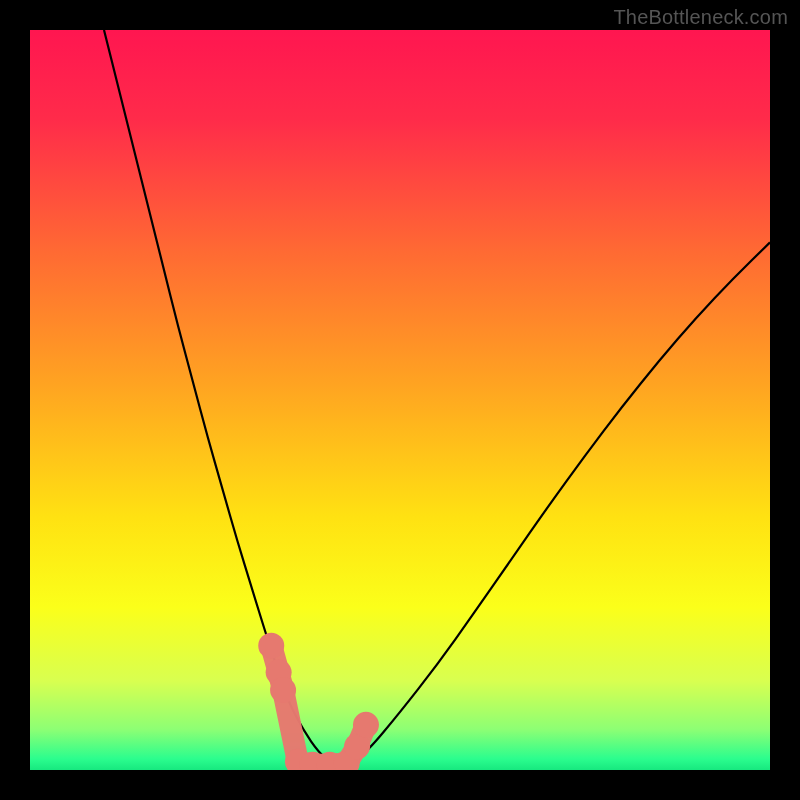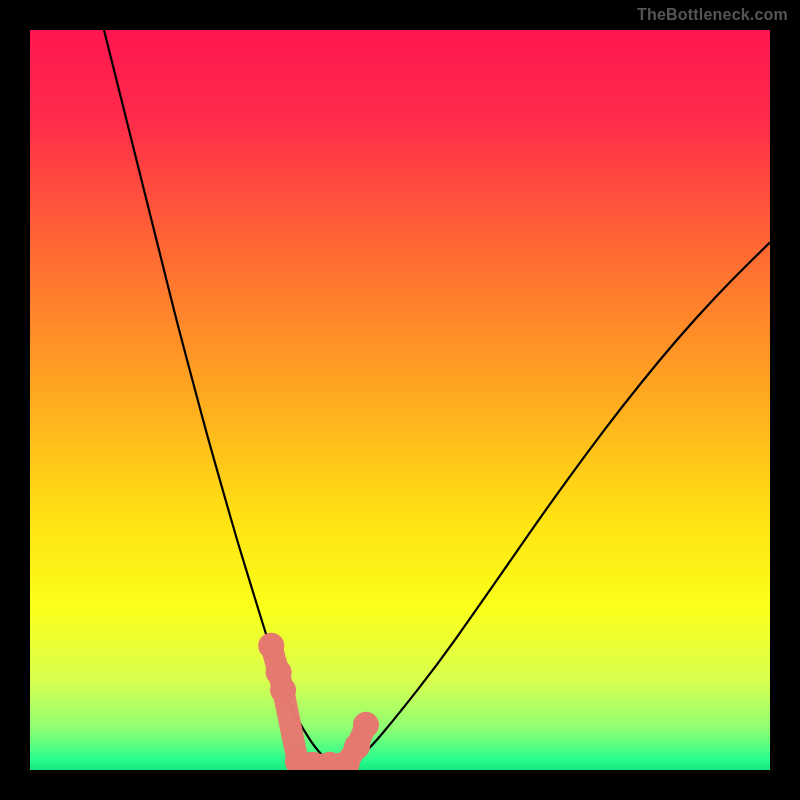--- a/index.html
+++ b/index.html
@@ -24,22 +24,22 @@
     left: 30px;
     width: 740px;
     height: 740px;
     overflow: hidden;
   }
   .watermark {
     position: absolute;
     top: 6px;
     right: 12px;
     color: #555;
-    font-size: 16px;
-    font-weight: 700;
+    font-size: 20px;
+    font-weight: 400;
     letter-spacing: 0.2px;
     margin-left: 28px;
   }
   svg { display: block; }
 </style>
 </head>
 <body>
 
 <div class="frame">
   <div class="plot-area">

